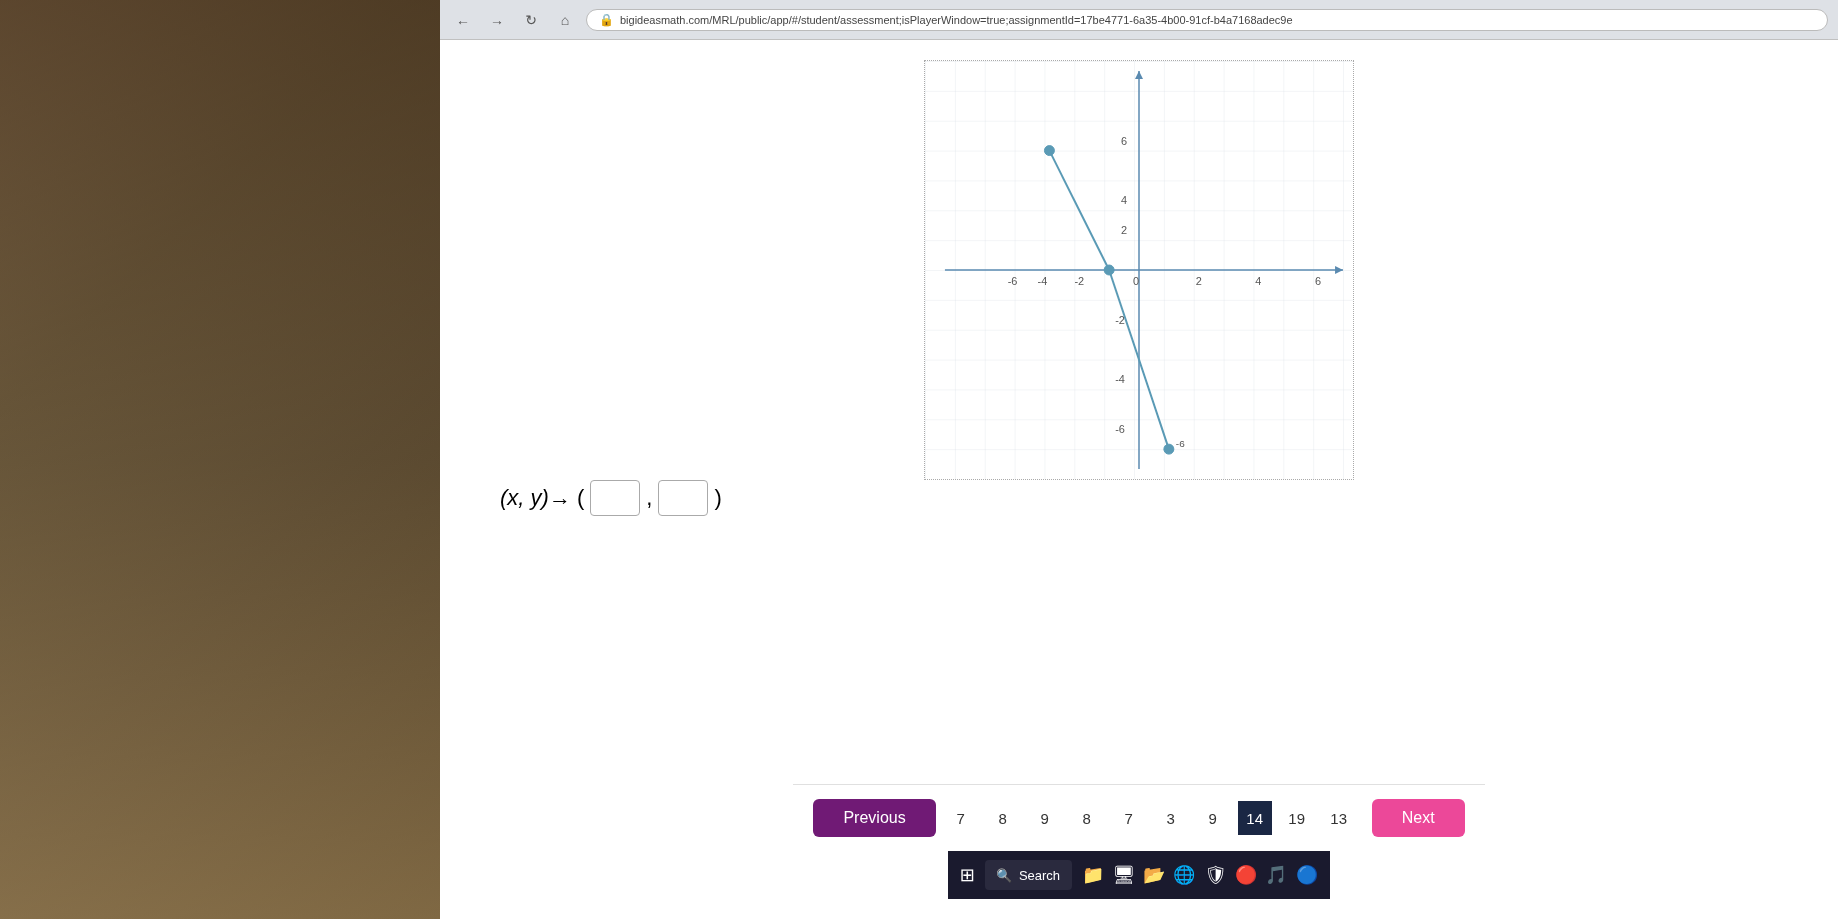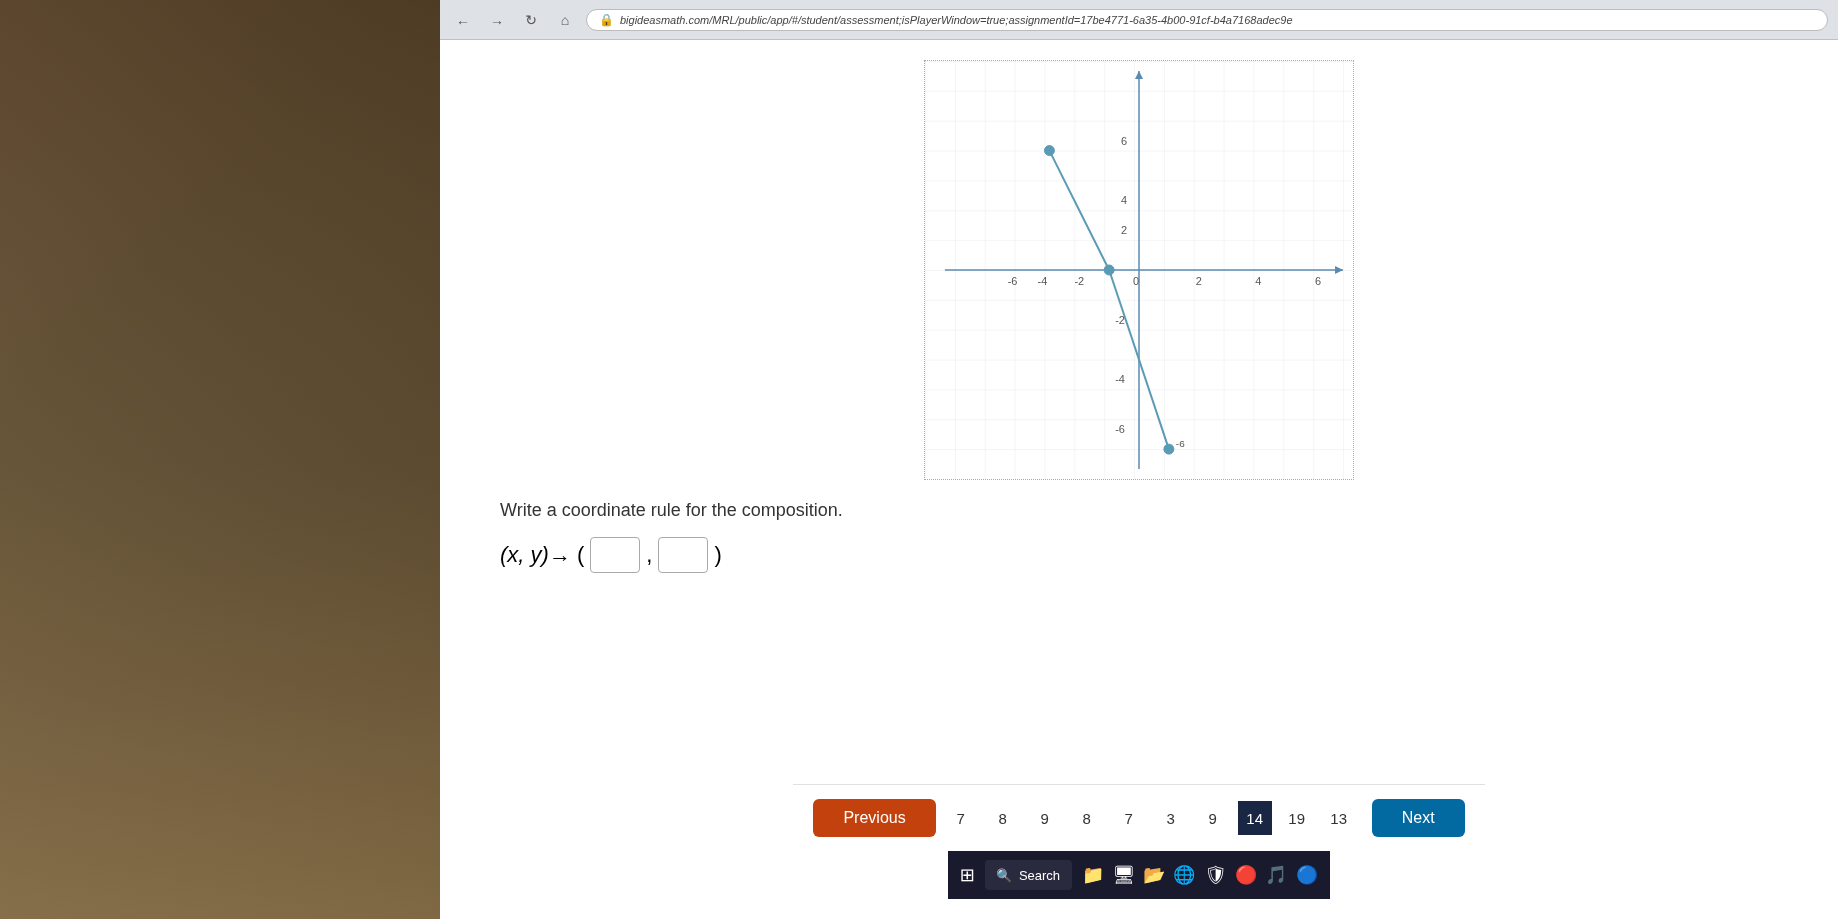--- a/index.html
+++ b/index.html
@@ -71,21 +71,20 @@
       color: #333;
       display: flex;
       align-items: center;
       gap: 6px;
     }
     .address-text {
       font-size: 11px;
       color: #444;
       overflow: hidden;
       white-space: nowrap;
-      font-style: italic;
     }
 
     
     .content-area {
       flex: 1;
       background: white;
       display: flex;
       flex-direction: column;
       align-items: center;
       padding: 20px 40px;
@@ -146,25 +145,25 @@
     }
     .nav-prev-btn, .nav-next-btn {
       padding: 10px 30px;
       border-radius: 6px;
       border: none;
       cursor: pointer;
       font-size: 16px;
       font-weight: 500;
     }
     .nav-prev-btn {
-      background: #c2410c;
+      background: #701a75;
       color: white;
     }
     .nav-next-btn {
-      background: #0369a1;
+      background: #ec4899;
       color: white;
     }
     .page-num {
       width: 34px;
       height: 34px;
       display: flex;
       align-items: center;
       justify-content: center;
       font-size: 15px;
       color: #333;
@@ -277,21 +276,20 @@
         <line x1="185" y1="210" x2="245" y2="390" stroke="#5a9ab5" stroke-width="2"></line>
 
         <circle cx="125" cy="90" r="5" fill="#5a9ab5" stroke="#5a9ab5"></circle>
         <circle cx="185" cy="210" r="5" fill="#5a9ab5" stroke="#5a9ab5"></circle>
         <circle cx="245" cy="390" r="5" fill="#5a9ab5" stroke="#5a9ab5"></circle>
 
         <text x="252" y="388" font-size="10" fill="#555">-6</text>
       </svg>
     </div>
 
-    <p class="question-text">Write a coordinate rule for the composition.</p>
 
     <div class="answer-row">
       <span>
         <i>(x, y)</i>→ (
       </span>
       <input type="text" class="answer-input" placeholder="" style="">
       <span>,</span>
       <input type="text" class="answer-input" placeholder="" style="">
       <span>)</span>
     </div>

